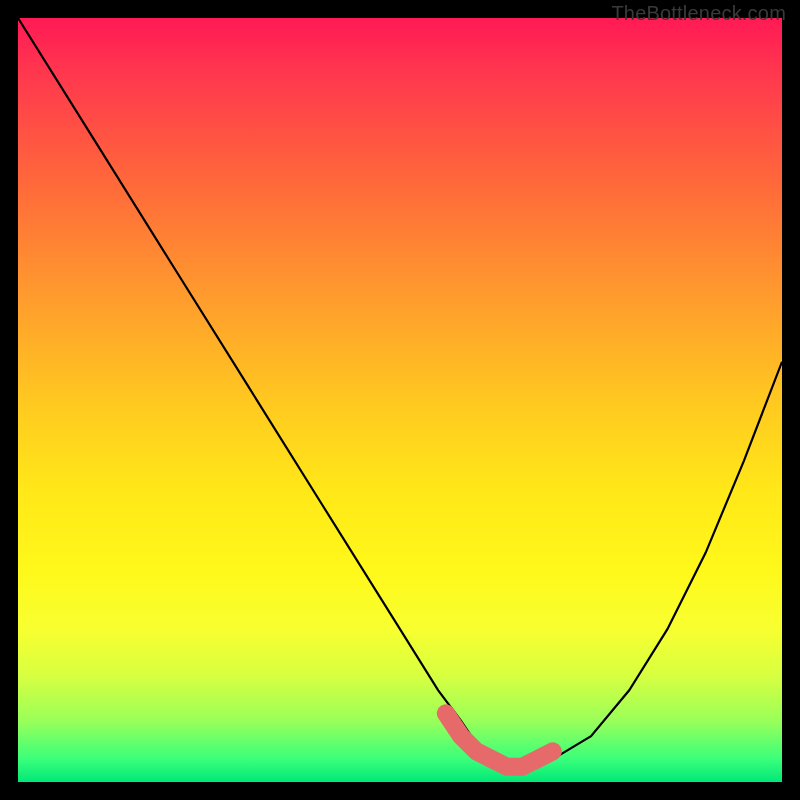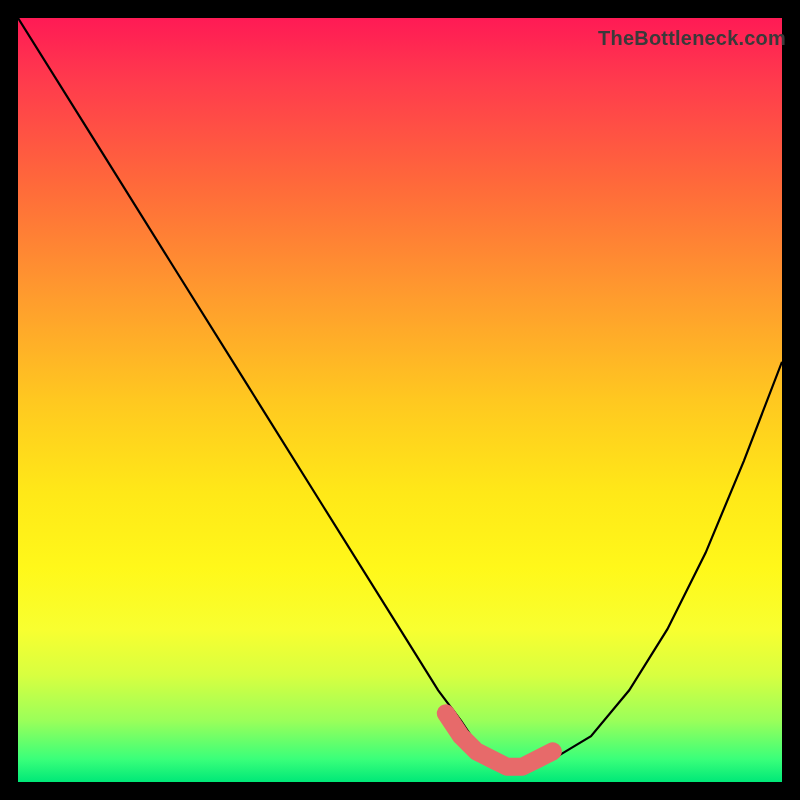--- a/index.html
+++ b/index.html
@@ -47,23 +47,22 @@
     left: 0;
     width: 764px;
     height: 764px;
   }
   .attribution {
     position: absolute;
     top: 2px;
     right: 14px;
     color: #3a3a3a;
     font-size: 20px;
-    font-weight: 700;
+    font-weight: 400;
     letter-spacing: 0.2px;
-    margin-top: 25px;
   }
 </style>
 </head>
 <body>
 
 <div class="frame">
   <div class="gradient"></div>
   <svg class="curve-svg" viewBox="0 0 764 764">
     <g>
       <path id="curvePath" fill="none" stroke="#000" stroke-width="2.2" d="M0.0 0.0 L76.4 122.2 L152.8 244.5 L229.2 366.7 L305.6 489.0 L382.0 611.2 L420.2 672.3 L443.1 702.9 L458.4 725.8 L473.7 741.1 L489.0 748.7 L504.2 748.7 L519.5 748.7 L534.8 741.1 L573.0 718.2 L611.2 672.3 L649.4 611.2 L687.6 534.8 L725.8 443.1 L764.0 343.8 "></path>

